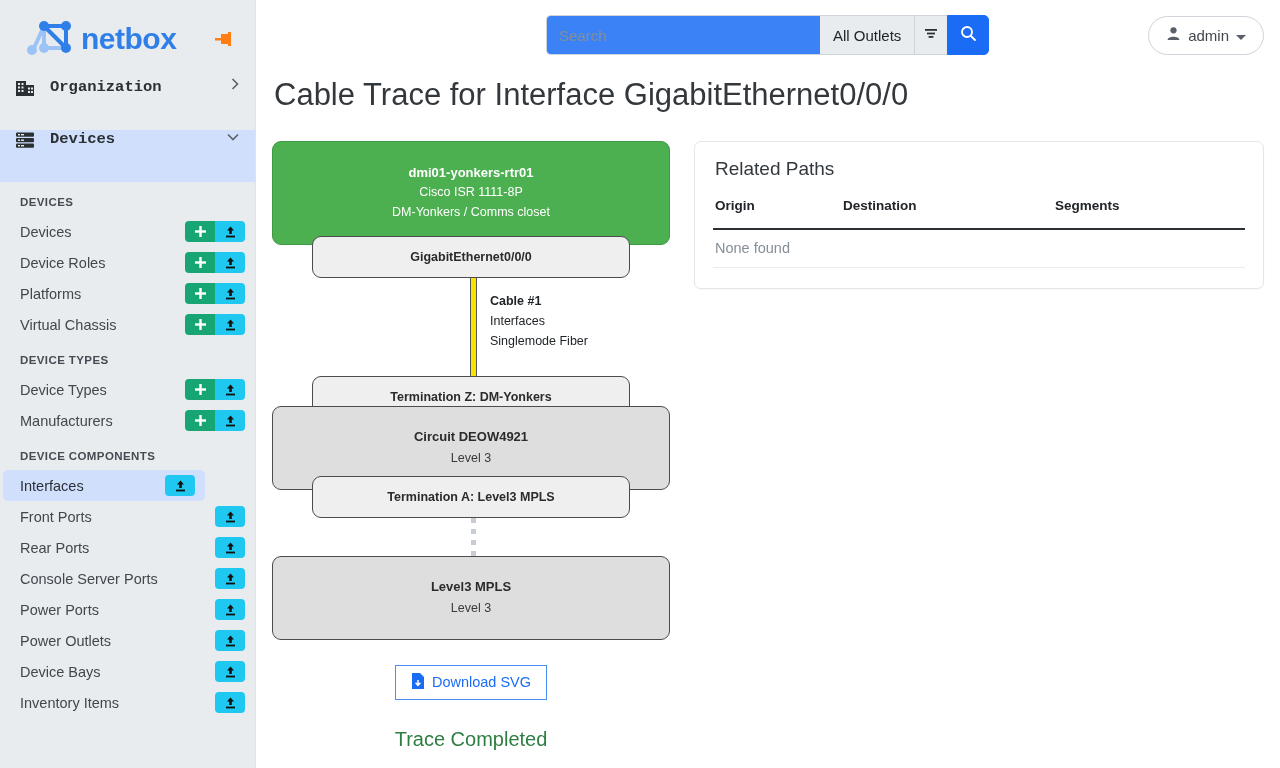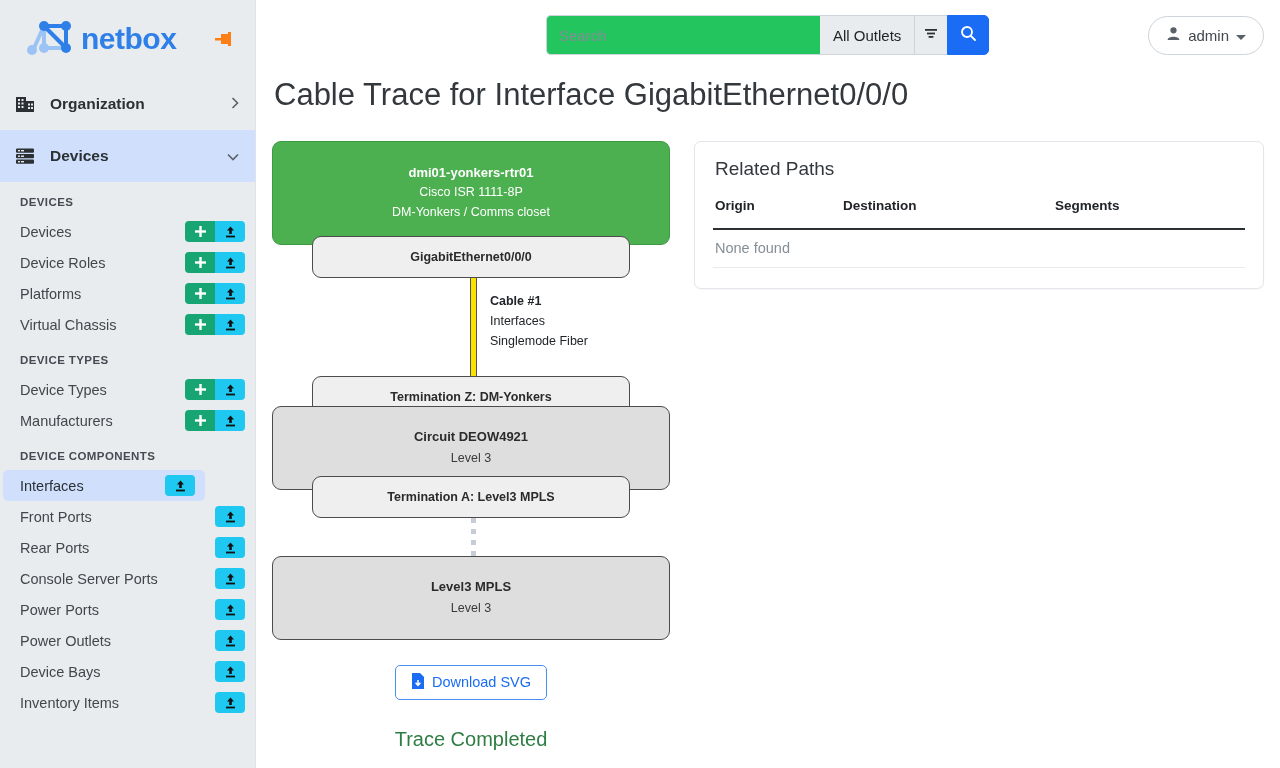--- a/index.html
+++ b/index.html
@@ -36,27 +36,27 @@
     font-weight: 700;
     color: #2f7fe8;
     letter-spacing: -0.5px;
     line-height: 1;
   }
   .pin-icon { margin-left: auto; padding-right: 8px; display:flex; align-items:center;}
 
   .sb-section-link {
     height: 52px;
     display: flex;
-    align-items: center;
     padding: 0 16px 0 14px;
     gap: 14px;
     cursor: pointer;
     font-size: 15.5px;
     font-weight: 600;
     color: #2b3035;
+    font-family: Liberation Mono, monospace;
   }
   .sb-section-link.active { background: #cfdffc; }
   .sb-section-link .ico { width: 22px; display: flex; justify-content: center; }
   .sb-section-link .lbl { flex: 1; }
   .chev { color: #5b6268; font-size: 13px; }
 
   .sb-group-title {
     font-size: 11.5px;
     font-weight: 700;
     letter-spacing: 0.4px;
@@ -118,21 +118,21 @@
     height: 40px;
   }
   .search-input {
     width: 274px;
     border: 1px solid #ced4da;
     border-right: none;
     border-radius: 5px 0 0 5px;
     padding: 0 12px;
     font-size: 15px;
     color: #212529;
-    background: #22c55e;
+    background: #3b82f6;
     outline: none;
     font-family: "Liberation Sans", sans-serif;
   }
   .search-input::placeholder { color: #868e96; }
   .obj-select {
     display: flex;
     align-items: center;
     padding: 0 13px;
     background: #e9ecef;
     border: 1px solid #ced4da;
@@ -280,21 +280,21 @@
       to bottom, #c7cdd6 0 5px, transparent 5px 11px);
   }
 
   .dl-btn-wrap { width: 398px; display: flex; justify-content: center; margin-top: 14px; }
   .dl-btn {
     display: inline-flex;
     align-items: center;
     gap: 7px;
     padding: 7px 15px;
     border: 1px solid #4a8ef0;
-    border-radius: 5px;
+    border-radius: 0;
     background: #fff;
     color: #1a6cf5;
     font-size: 14.5px;
     cursor: pointer;
     font-family: "Liberation Sans", sans-serif;
   }
   .trace-status {
     width: 398px;
     text-align: center;
     margin-top: 28px;

